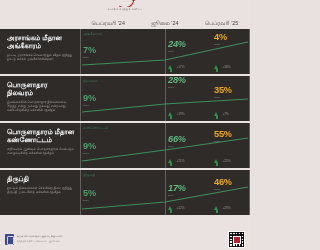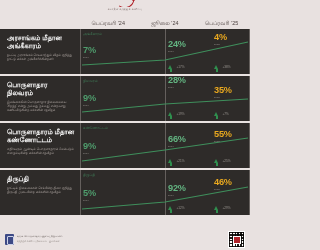--- a/index.html
+++ b/index.html
@@ -77,21 +77,21 @@
     letter-spacing:.1px;white-space:nowrap;
   }
 
   .pt{position:absolute;z-index:5;}
   .pt .val{font-size:9.2px;font-weight:bold;line-height:9.2px;letter-spacing:-.2px;}
   .pt .n{font-size:2.5px;color:#8e8a86;margin-top:.5px;letter-spacing:.1px;}
   .pt.p1{left:3px;}
   .pt.p2{left:calc(50% + 3px);}
   .pt.p3{left:calc(100% - 36px);}
   .pt.p1 .val{color:#4f9d6d;}
-  .pt.p2 .val{color:#63b481;}
+  .pt.p2 .val{color:#63b481;font-style:italic;}
   .pt.p3 .val{color:#e9a81f;}
 
   .delta{
     position:absolute;display:flex;align-items:center;gap:1.5px;z-index:5;
   }
   .delta .arrow{
     width:0;height:0;border-left:2.4px solid transparent;border-right:2.4px solid transparent;
     border-bottom:4.4px solid #2f8f4e;
   }
   .delta .stem{
@@ -293,21 +293,21 @@
           <svg viewBox="0 0 170 45" preserveAspectRatio="none">
             <polyline points="2,39 85,32 168,17" fill="none" stroke="#3f8f5c" stroke-width="1.2"></polyline>
           </svg>
         </div>
         <div class="sgl">திருப்தி</div>
         <div class="pt p1" style="top:19px">
           <div class="val">5%</div>
           <div class="n">2024</div>
         </div>
         <div class="pt p2" style="top:14px">
-          <div class="val">92%</div>
+          <div class="val">17%</div>
           <div class="n">2024</div>
         </div>
         <div class="pt p3" style="top:8px">
           <div class="val">46%</div>
           <div class="n">2025</div>
         </div>
         <div class="delta d2" style="top:36px">
           <span class="arrow">
               <i class="stem"></i>
             </span>

